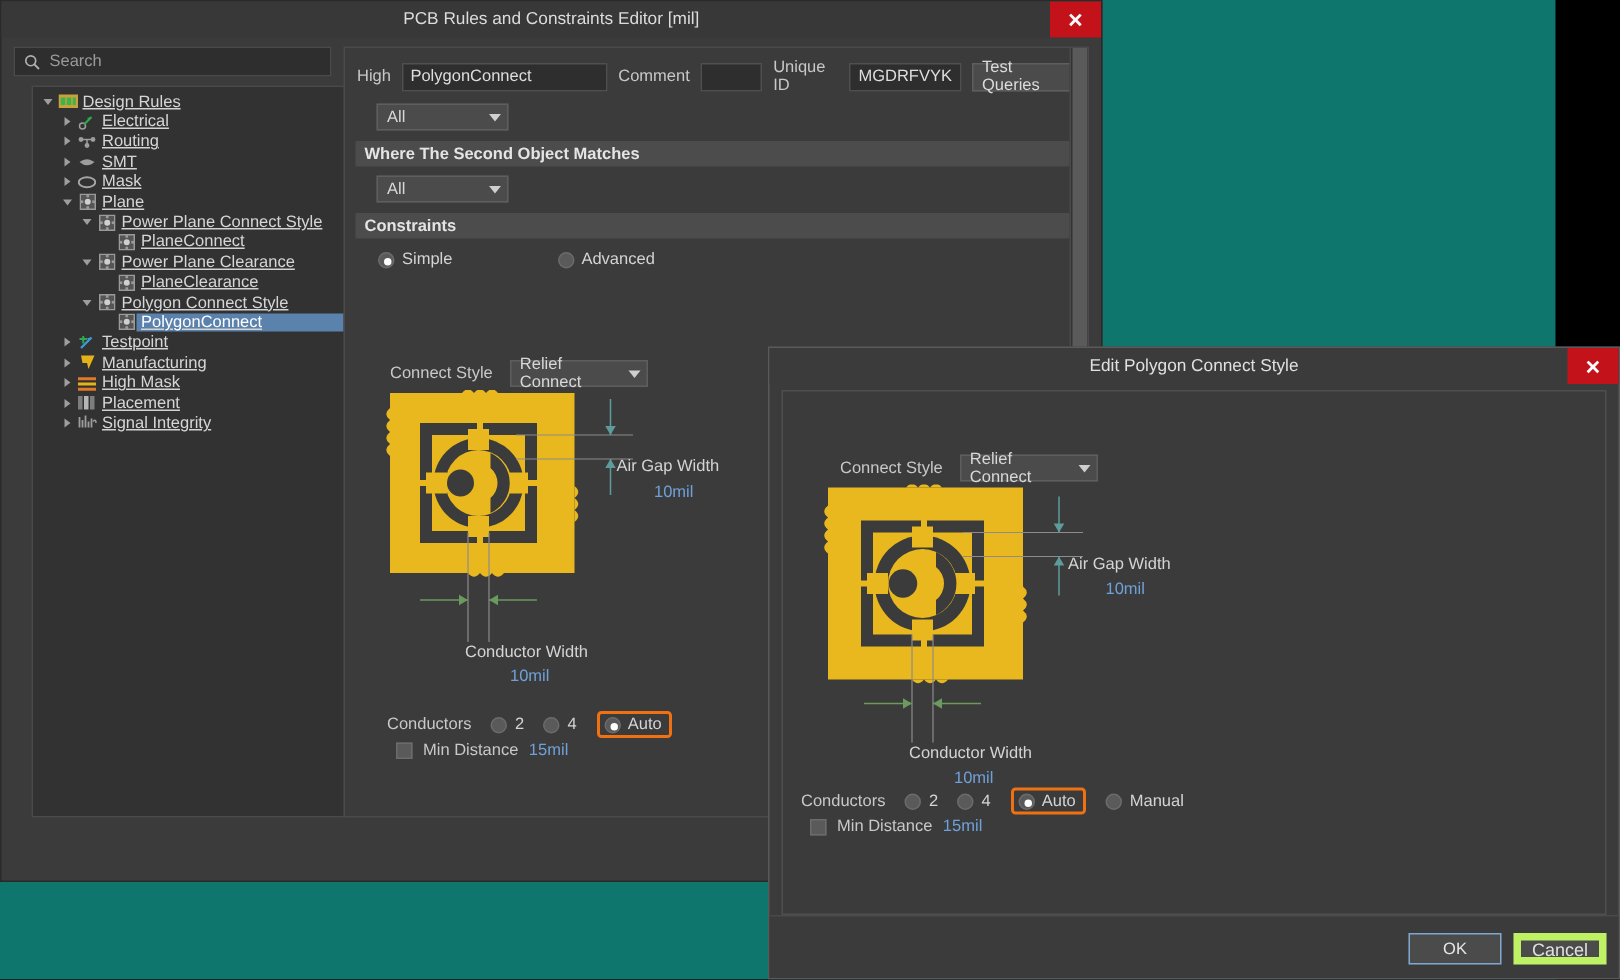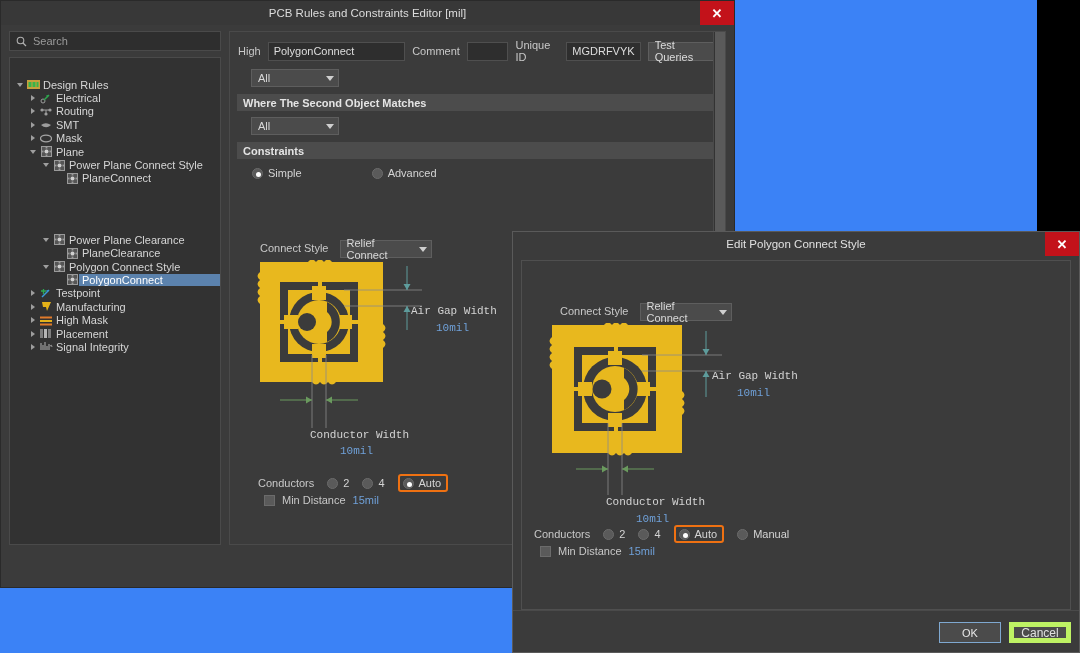--- a/index.html
+++ b/index.html
@@ -5,21 +5,21 @@
   * { box-sizing: border-box; }
   html, body {
     margin: 0; padding: 0;
     width: 1080px; height: 653px;
     background: #000;
     font-family: "Liberation Sans", sans-serif;
     font-size: 11px;
     color: #d2d2d2;
     overflow: hidden;
   }
-  .screen { position: relative; width: 1037px; height: 653px; background: #3b82f6; }
+  .screen { position: relative; width: 1037px; height: 653px; background: #0f766e; }
 
   
   .main-window {
     position: absolute; left: 0; top: 0; width: 735px; height: 588px;
     background: #3b3b3b;
     border: 1px solid #2a2a2a;
   }
   .titlebar {
     position: relative; height: 24px; background: #383838;
     display: flex; align-items: center; justify-content: center;
@@ -35,23 +35,24 @@
   .tree-panel {
     position: absolute; left: 8px; top: 30px; width: 212px; height: 514px;
   }
   .search-box {
     height: 20px; background: #2e2e2e; border: 1px solid #4a4a4a;
     display: flex; align-items: center; padding: 0 6px; color: #9a9a9a;
     font-size: 11px; gap: 6px;
   }
   .search-box svg { flex: none; }
   .tree-box {
-    position: absolute; left:0; top: 26px; width: 212px; height: 488px;
+    position: absolute; left:12px; top: 26px; width: 212px; height: 488px;
     background: #323232; border: 1px solid #4a4a4a; overflow: hidden;
-    padding-top: 20px;
+    padding-top: 3px;
+    text-decoration: underline;
   }
   .tnode {
     display: flex; align-items: center; height: 13px; margin-bottom: 0px;
     font-size: 11px; color: #d6d6d6; white-space: nowrap; cursor: pointer;
   }
   .tnode .arrow { width: 12px; flex: none; display:flex; align-items:center; justify-content:center; }
   .tnode .ico { width: 14px; flex: none; display:flex; align-items:center; justify-content:center; }
   .tnode .lbl { padding-left: 3px; }
   .tnode.sel .lbl {
     background: #5b82ad; color: #fff; padding-left: 3px; padding-right: 60px;
@@ -143,21 +144,21 @@
   .okbtn {
     position:absolute; height: 21px; width: 62px; background: #4b4b4b;
     border: 1px solid #7fa8d0; color: #e6e6e6; font-size: 11px;
     display:flex; align-items:center; justify-content:center; cursor:pointer;
   }
   .cancelbtn {
     position:absolute; height: 21px; width: 62px; background: #4b4b4b;
     border: 5px solid #bef264; color: #e0e0e0; font-size: 12px;
     display:flex; align-items:center; justify-content:center; cursor:pointer;
   }
-  .gfx { position: relative; font-family: Liberation Mono, monospace; }
+  .gfx { position: relative; }
 </style>
 </head>
 <body>
 
 <div class="screen">
 
   <div class="main-window">
 
     <div class="titlebar">
       <span class="ttl">PCB Rules and Constraints Editor [mil]</span>
@@ -276,21 +277,21 @@
                 <rect x="0.5" y="0.5" width="10" height="10" fill="#555" stroke="#9a9a9a" stroke-width="1"></rect>
                 <circle cx="5.5" cy="5.5" r="2" fill="#cfcfcf"></circle>
                 <rect x="4.6" y="0.5" width="1.8" height="2" fill="#9a9a9a"></rect>
                 <rect x="4.6" y="8.5" width="1.8" height="2" fill="#9a9a9a"></rect>
                 <rect x="0.5" y="4.6" width="2" height="1.8" fill="#9a9a9a"></rect>
                 <rect x="8.5" y="4.6" width="2" height="1.8" fill="#9a9a9a"></rect>
               </svg>
             </span>
             <span class="lbl">PlaneConnect</span>
           </div>
-          <div class="tnode" style="padding-left: 30px; height: 13.4px; margin-top: 48px;">
+          <div class="tnode" style="padding-left: 30px; height: 13.4px;">
             <span class="arrow">
               <span class="t-ar open"></span>
             </span>
             <span class="ico">
               <svg width="11" height="11">
                 <rect x="0.5" y="0.5" width="10" height="10" fill="#555" stroke="#9a9a9a" stroke-width="1"></rect>
                 <circle cx="5.5" cy="5.5" r="2" fill="#cfcfcf"></circle>
                 <rect x="4.6" y="0.5" width="1.8" height="2" fill="#9a9a9a"></rect>
                 <rect x="4.6" y="8.5" width="1.8" height="2" fill="#9a9a9a"></rect>
                 <rect x="0.5" y="4.6" width="2" height="1.8" fill="#9a9a9a"></rect>

